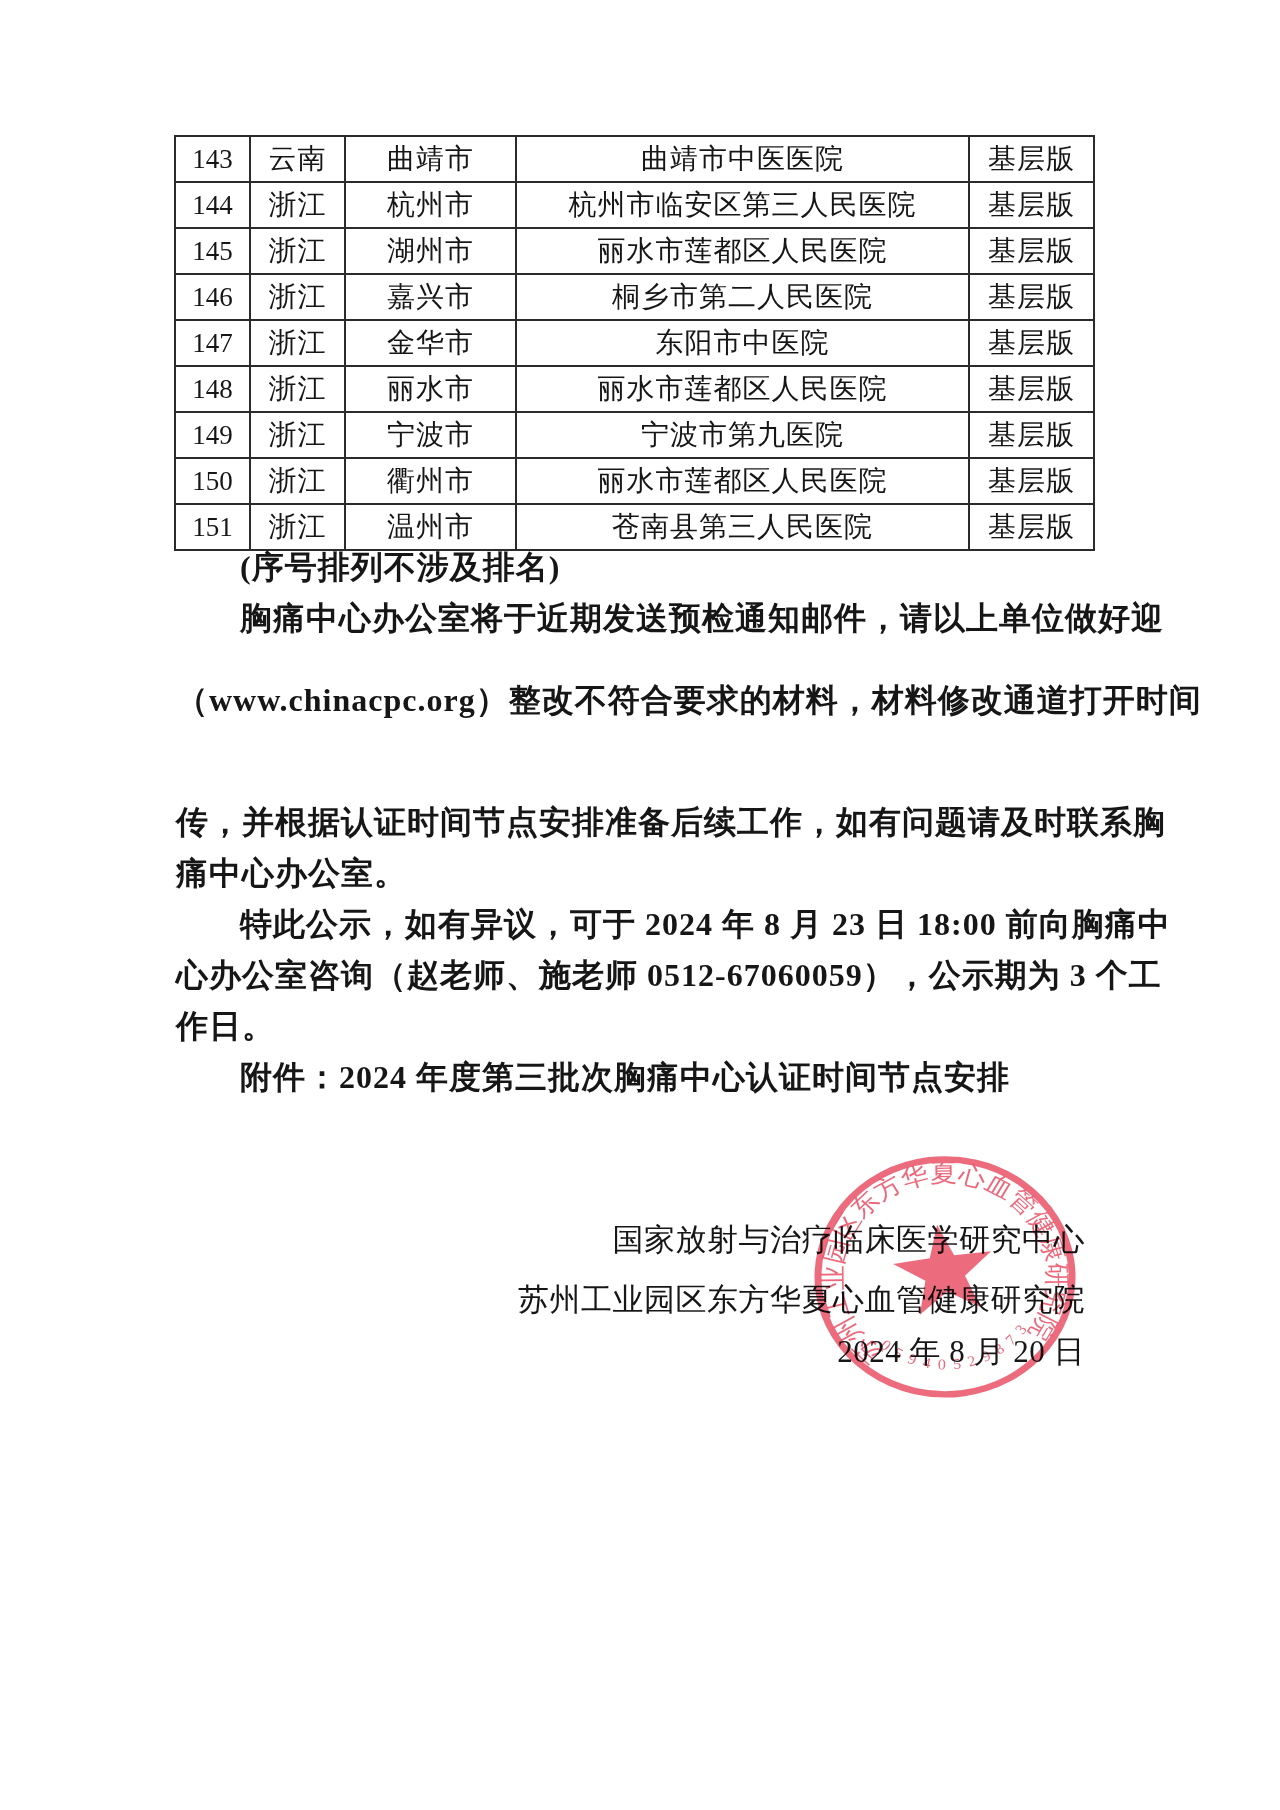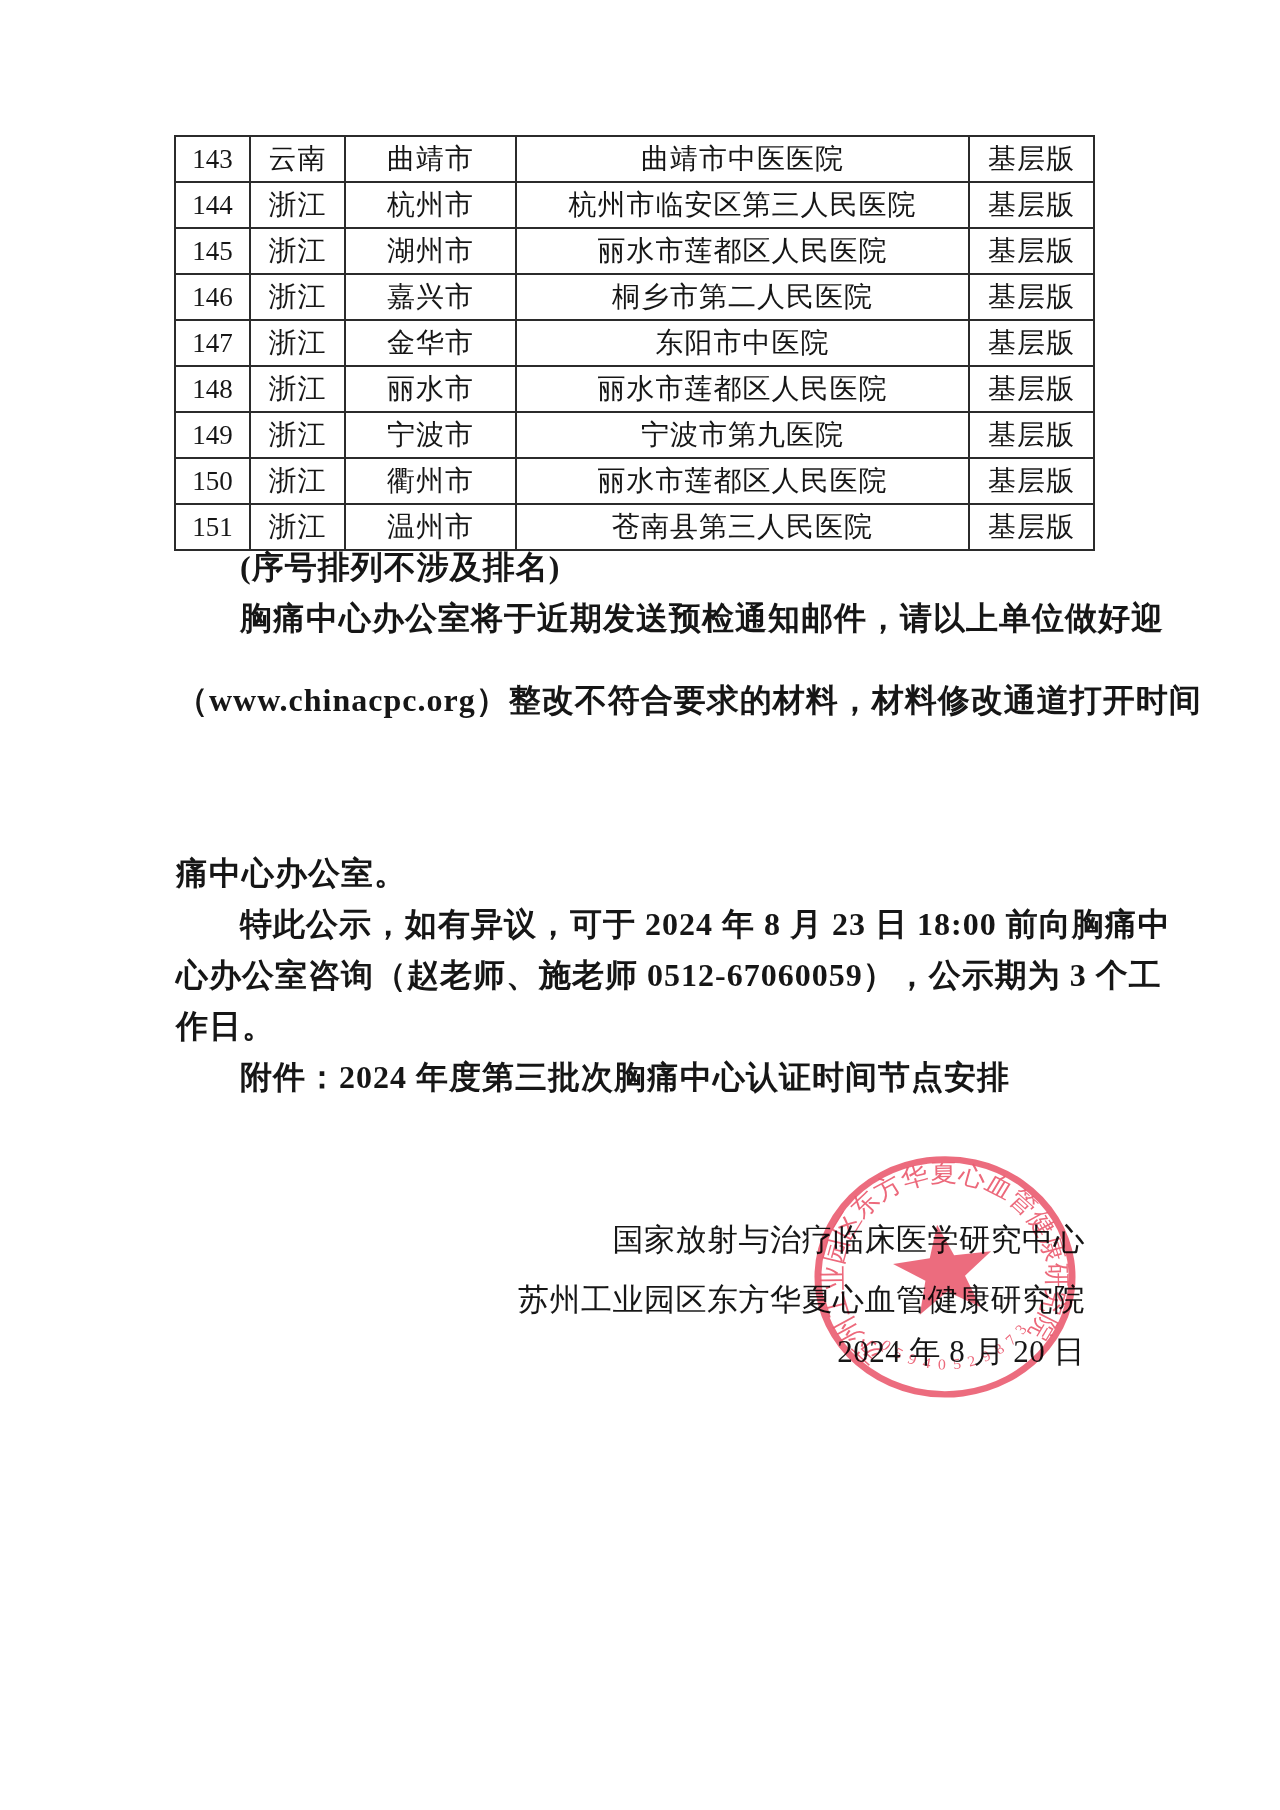--- a/index.html
+++ b/index.html
@@ -113,20 +113,21 @@
         <td>温州市</td>
         <td>苍南县第三人民医院</td>
         <td>基层版</td>
       </tr>
     </tbody>
   </table>
 
   <div class="bline ind" style="top:542px">(序号排列不涉及排名)</div>
   <div class="bline ind" style="top:593px">胸痛中心办公室将于近期发送预检通知邮件，请以上单位做好迎</div>
   <div class="bline" style="top:675px">（www.chinacpc.org）整改不符合要求的材料，材料修改通道打开时间</div>
+  <div class="bline" style="top:797px">传，并根据认证时间节点安排准备后续工作，如有问题请及时联系胸</div>
   <div class="bline" style="top:848px">痛中心办公室。</div>
   <div class="bline ind" style="top:899px">特此公示，如有异议，可于 2024 年 8 月 23 日 18:00 前向胸痛中</div>
   <div class="bline" style="top:950px">心办公室咨询（赵老师、施老师 0512-67060059），公示期为 3 个工</div>
   <div class="bline" style="top:1001px">作日。</div>
   <div class="bline ind" style="top:1052px">附件：2024 年度第三批次胸痛中心认证时间节点安排</div>
 
   <div class="sig" style="top:1219px">国家放射与治疗临床医学研究中心</div>
   <div class="sig" style="top:1279px">苏州工业园区东方华夏心血管健康研究院</div>
   <div class="sig" style="top:1331px">2024 年 8 月 20 日</div>
 

